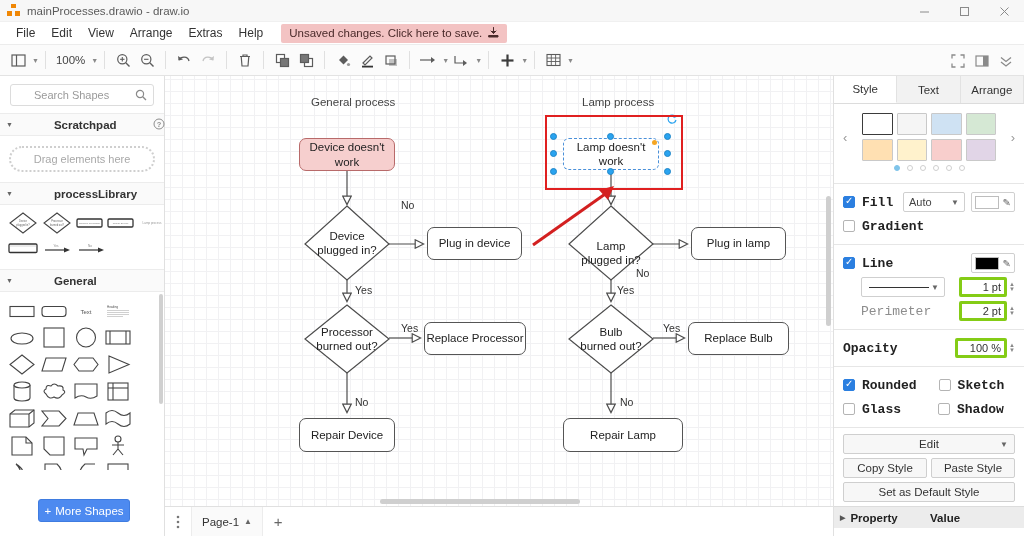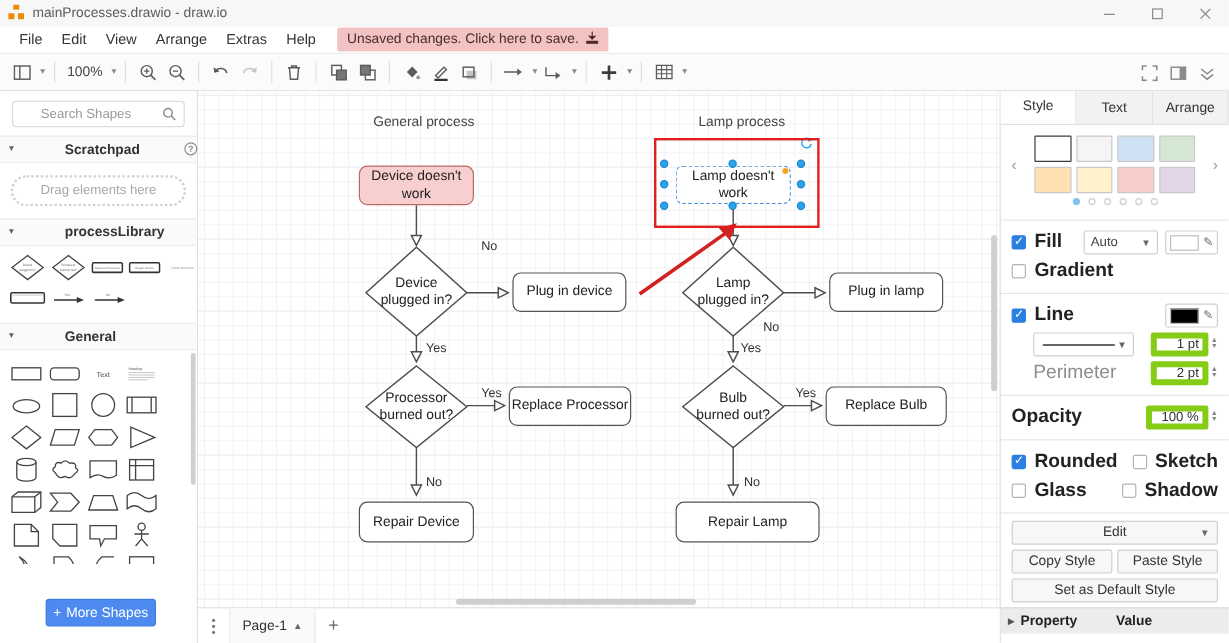--- a/index.html
+++ b/index.html
@@ -176,37 +176,37 @@
   .dots{ display:flex; justify-content:center; gap:7px; margin-top:4px; }
   .dot{ width:6px;height:6px;border-radius:50%; border:1px solid #cfcfcf; }
   .dot.on{ background:#7fc4ea; border-color:#7fc4ea; }
 
   .fsep{ height:1px; background:#e6e6e6; margin:6px 0; }
 
   .frow{ display:flex; align-items:center; padding:0 9px; height:24px; }
   .cb{ width:12px;height:12px;border:1px solid #b4b4b4;border-radius:2px;background:#fff;margin-right:7px; position:relative; flex:0 0 auto;}
   .cb.on{ background:#2b7fe0; border-color:#2b7fe0; }
   .cb.on:after{ content:"✓"; position:absolute; left:1px; top:-2px; color:#fff; font-size:10px; }
-  .flabel{ font-size:16px; font-weight:bold; color:#222; }
+  .flabel{ font-size:13px; font-weight:bold; color:#222;font-family:Liberation Mono, monospace; }
   .flabel.dim{ font-weight:normal; color:#8d8d8d; }
   .spacer{ margin-left:auto; }
 
   .sel-ctl{
     height:20px; border:1px solid #cfcfcf; border-radius:2px; background:#fff;
     display:flex;align-items:center; padding:0 5px; font-size:11px; color:#444;
   }
   .sel-ctl .cv{ margin-left:auto; font-size:8px; color:#666; }
   .colorbtn{
     height:20px; width:44px; border:1px solid #cfcfcf; border-radius:2px; background:#fff;
     display:flex; align-items:center; padding:0 3px;
   }
   .colorchip{ width:24px;height:13px; border:1px solid #bdbdbd;}
   .pen{ margin-left:4px; color:#666; font-size:10px; }
   .numbox{
-    height:20px; width:48px; border:5px solid #84cc16; border-radius:2px; background:#fff;
+    height:20px; width:48px; border:3px solid #84cc16; border-radius:2px; background:#fff;
     display:flex;align-items:center;justify-content:flex-end; padding-right:3px; font-size:11px; color:#333;
   }
   .stepper{ display:flex; flex-direction:column; margin-left:2px; color:#888; font-size:6px; line-height:5px;}
 
   .btn{
     border:1px solid #cfcfcf; background:#f7f7f7; border-radius:2px; height:20px;
     display:flex;align-items:center;justify-content:center; font-size:11.5px; color:#333;
   }
   .btnrow{ display:flex; gap:4px; padding:0 9px 4px 9px; }
   .prop-head{
@@ -777,21 +777,21 @@
     <div class="diamond-label" style="left:140px;top:229px;width:84px;height:68px;">
       <span>Processor<br>burned out?</span>
     </div>
     <div class="node rect" style="left:259px;top:246px;width:102px;height:33px;">
       <span>Replace Processor</span>
     </div>
     <div class="node rect" style="left:134px;top:342px;width:96px;height:34px;">
       <span>Repair Device</span>
     </div>
 
-    <div class="diamond-label" style="left:404px;top:130px;width:84px;height:74px;">
+    <div class="diamond-label" style="left:404px;top:140px;width:84px;height:74px;">
       <span>Lamp<br>plugged in?</span>
     </div>
     <div class="node rect" style="left:526px;top:151px;width:95px;height:33px;">
       <span>Plug in lamp</span>
     </div>
     <div class="diamond-label" style="left:404px;top:229px;width:84px;height:68px;">
       <span>Bulb<br>burned out?</span>
     </div>
     <div class="node rect" style="left:523px;top:246px;width:101px;height:33px;">
       <span>Replace Bulb</span>

